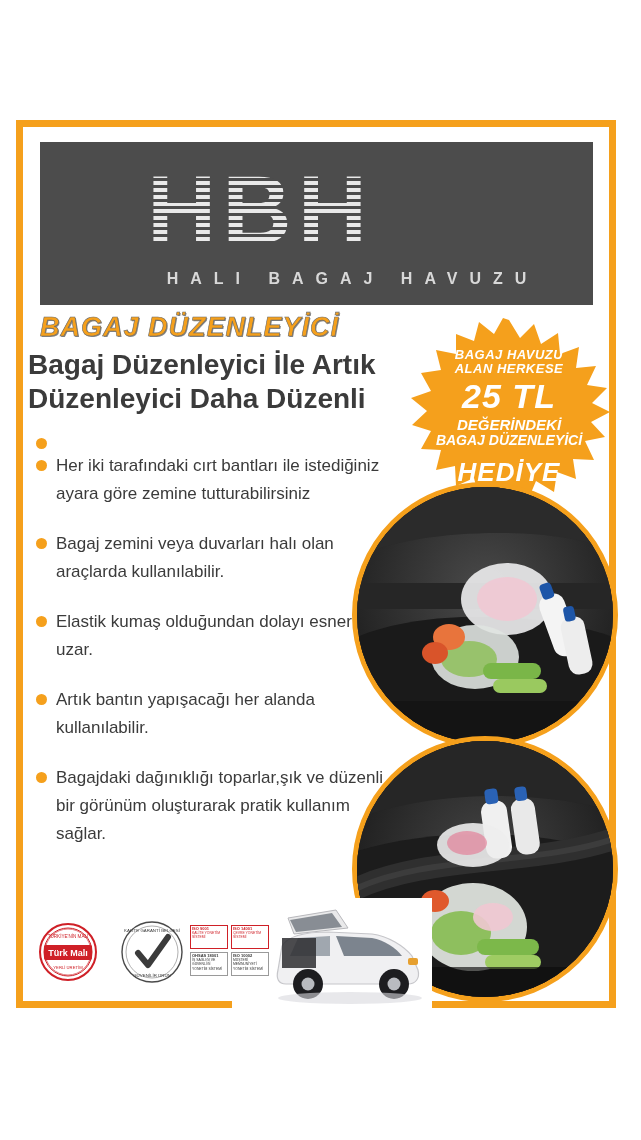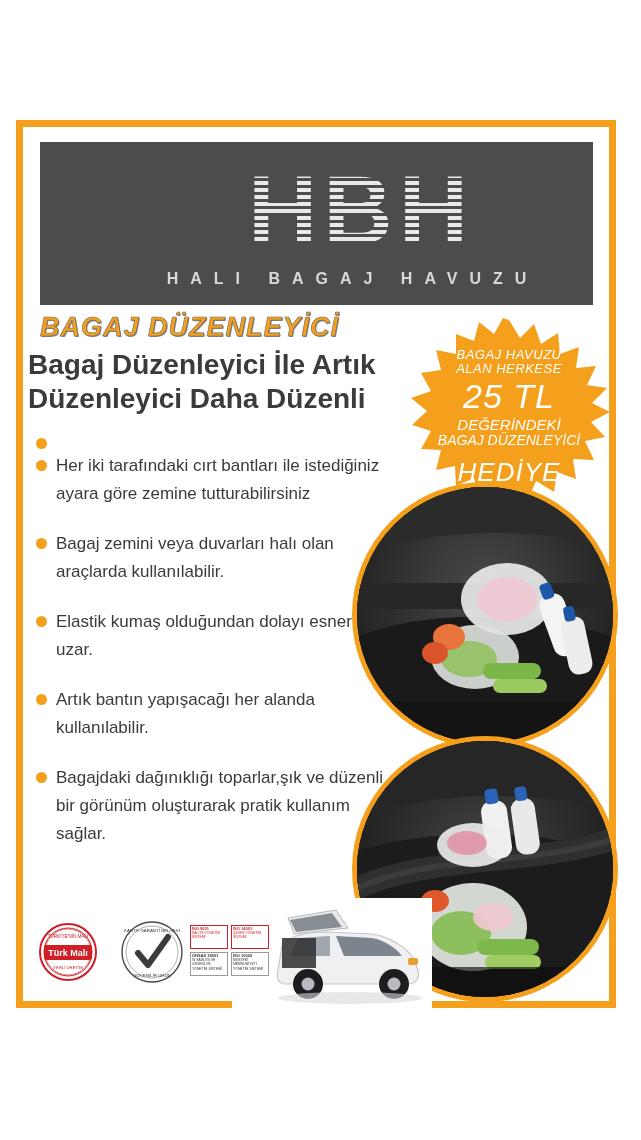--- a/index.html
+++ b/index.html
@@ -19,21 +19,21 @@
     box-sizing:border-box;
   }
   
   .header-block{
     position:absolute;left:40px;top:142px;width:553px;height:163px;
     background:#4c4c4c;
     overflow:hidden;
   }
   .hbh{
     position:absolute;left:0;top:18px;width:440px;height:100px;
-    text-align:right;
+    text-align:center;
     color:#ffffff;
     font-size:96px;
     font-weight:bold;
     letter-spacing:6px;
     line-height:100px;
     font-family:"Liberation Sans", sans-serif;
     
     background:repeating-linear-gradient(
       to bottom,
       rgba(76,76,76,0) 0px,
@@ -83,21 +83,21 @@
   }
   
   .badge-wrap{
     position:absolute;left:400px;top:318px;width:218px;height:200px;
   }
   .starburst{
     position:absolute;left:0;top:0;width:218px;height:200px;
   }
   .badge-text{
     position:absolute;left:0;top:30px;width:218px;text-align:center;
-    color:#ffffff;font-weight:normal;font-style:italic;
+    color:#ffffff;font-weight:bold;font-style:italic;
     line-height:1.05;
   }
   .badge-l1{font-size:13px;letter-spacing:0.5px;}
   .badge-l2{font-size:13px;letter-spacing:0.5px;margin-bottom:4px;}
   .badge-big{font-size:34px;letter-spacing:1px;margin:2px 0 2px 0;}
   .badge-l3{font-size:15px;text-align:center;}
   .badge-l4{font-size:14px;}
   .badge-hediye{font-size:26px;margin-top:12px;letter-spacing:1px;}
   
   .photo{

